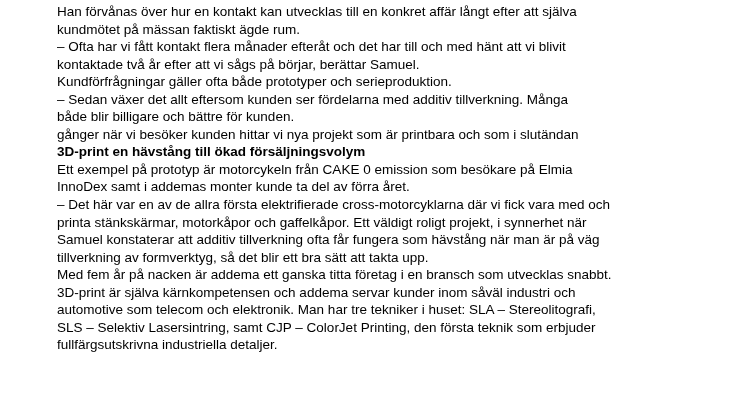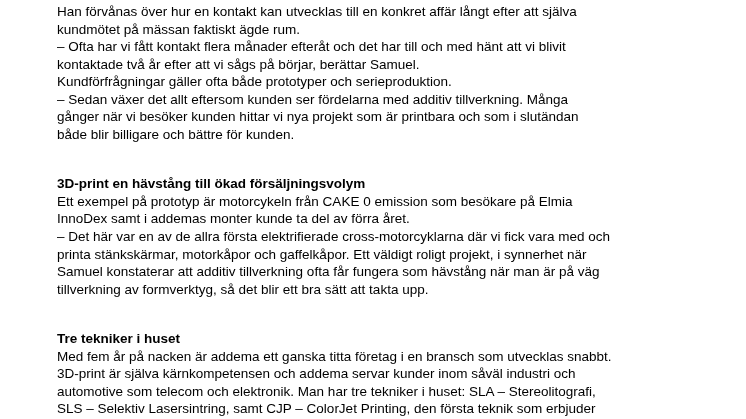--- a/index.html
+++ b/index.html
@@ -21,41 +21,39 @@
     font-family: "Liberation Sans", sans-serif;
     font-size: 13.5px;
     line-height: 17.55px;
     overflow: hidden;
   }
   .line {
     white-space: nowrap;
   }
   .line.bold {
     font-weight: bold;
-    margin-top: 32px;
   }
 </style>
 </head>
 <body>
 
 <div class="page" id="doc">
     <div class="line">Han förvånas över hur en kontakt kan utvecklas till en konkret affär långt efter att själva</div>
     <div class="line">kundmötet på mässan faktiskt ägde rum.</div>
     <div class="line">– Ofta har vi fått kontakt flera månader efteråt och det har till och med hänt att vi blivit</div>
     <div class="line">kontaktade två år efter att vi sågs på börjar, berättar Samuel.</div>
     <div class="line">Kundförfrågningar gäller ofta både prototyper och serieproduktion.</div>
     <div class="line">– Sedan växer det allt eftersom kunden ser fördelarna med additiv tillverkning. Många</div>
+    <div class="line">både blir billigare och bättre för kunden.</div>
     <div class="line">gånger när vi besöker kunden hittar vi nya projekt som är printbara och som i slutändan</div>
-    <div class="line">både blir billigare och bättre för kunden.</div>
     <div class="line bold">3D-print en hävstång till ökad försäljningsvolym</div>
     <div class="line">Ett exempel på prototyp är motorcykeln från CAKE 0 emission som besökare på Elmia</div>
     <div class="line">InnoDex samt i addemas monter kunde ta del av förra året.</div>
     <div class="line">– Det här var en av de allra första elektrifierade cross-motorcyklarna där vi fick vara med och</div>
     <div class="line">printa stänkskärmar, motorkåpor och gaffelkåpor. Ett väldigt roligt projekt, i synnerhet när</div>
     <div class="line">Samuel konstaterar att additiv tillverkning ofta får fungera som hävstång när man är på väg</div>
     <div class="line">tillverkning av formverktyg, så det blir ett bra sätt att takta upp.</div>
-    <div class="line bold">Tre tekniker i huset</div>
     <div class="line">Med fem år på nacken är addema ett ganska titta företag i en bransch som utvecklas snabbt.</div>
     <div class="line">3D-print är själva kärnkompetensen och addema servar kunder inom såväl industri och</div>
     <div class="line">automotive som telecom och elektronik. Man har tre tekniker i huset: SLA – Stereolitografi,</div>
     <div class="line">SLS – Selektiv Lasersintring, samt CJP – ColorJet Printing, den första teknik som erbjuder</div>
     <div class="line">fullfärgsutskrivna industriella detaljer.</div>
   </div>
 
 </body></html>

